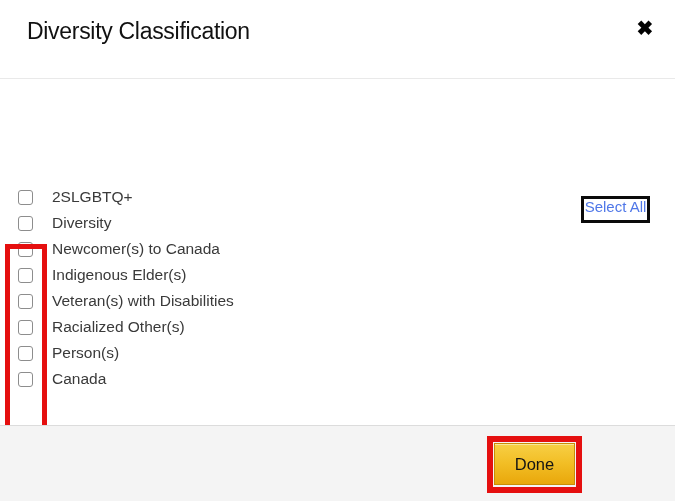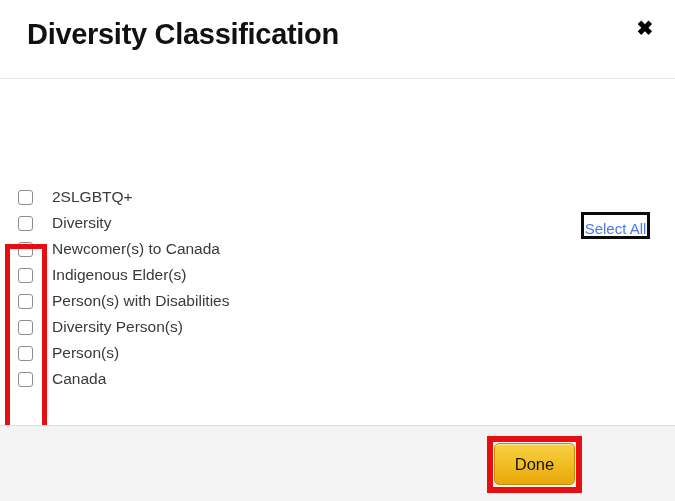--- a/index.html
+++ b/index.html
@@ -30,22 +30,22 @@
     top: 0;
     width: 675px;
     height: 79px;
     border-bottom: 1px solid #e9e9e9;
     box-sizing: border-box;
   }
   .modal-title {
     position: absolute;
     left: 27px;
     top: 18px;
-    font-size: 29px;
-    font-weight: bold;
+    font-size: 23px;
+    font-weight: normal;
     color: #111111;
     letter-spacing: -0.3px;
     white-space: nowrap;
   }
   .close-btn {
     position: absolute;
     right: 14px;
     top: 12px;
     width: 32px;
     height: 32px;
@@ -68,27 +68,27 @@
     left: 0;
     top: 80px;
     width: 675px;
     height: 345px;
     background: #ffffff;
   }
 
   .select-all-wrap {
     position: absolute;
     left: 581px;
-    top: 132px;
+    top: 116px;
     width: 69px;
     height: 27px;
     border: 3px solid #0a0a0a;
     box-sizing: border-box;
     display: flex;
-    align-items: flex-end;
+    align-items: flex-start;
     justify-content: center;
     background: #ffffff;
   }
   .select-all-link {
     font-size: 15px;
     color: #4f77e8;
     text-decoration: none;
     cursor: pointer;
     white-space: nowrap;
     line-height: 1;
@@ -157,21 +157,21 @@
     width: 675px;
     height: 76px;
     background: #f4f4f4;
     border-top: 1px solid #dcdcdc;
     box-sizing: border-box;
   }
 
   .btn {
     position: absolute;
     font-size: 16.5px;
-    border-radius: 5px;
+    border-radius: 0;
     box-sizing: border-box;
     cursor: pointer;
     line-height: 1;
     display: flex;
     align-items: center;
     justify-content: center;
     font-family: "Liberation Sans", sans-serif;
     padding: 0;
   }
   .btn-done {
@@ -232,25 +232,25 @@
         <div class="cb-row">
           <span class="cb-box"></span>
           <span class="cb-label">Newcomer(s) to Canada</span>
         </div>
         <div class="cb-row">
           <span class="cb-box"></span>
           <span class="cb-label">Indigenous Elder(s)</span>
         </div>
         <div class="cb-row">
           <span class="cb-box"></span>
-          <span class="cb-label">Person(s) with Disabilities</span>
-        </div>
-        <div class="cb-row">
-          <span class="cb-box"></span>
-          <span class="cb-label">Diversity Person(s)</span>
+          <span class="cb-label">Veteran(s) with Disabilities</span>
+        </div>
+        <div class="cb-row">
+          <span class="cb-box"></span>
+          <span class="cb-label">Racialized Other(s)</span>
         </div>
         <div class="cb-row">
           <span class="cb-box"></span>
           <span class="cb-label">Person(s)</span>
         </div>
         <div class="cb-row">
           <span class="cb-box"></span>
           <span class="cb-label">Canada</span>
         </div>
       </div>

